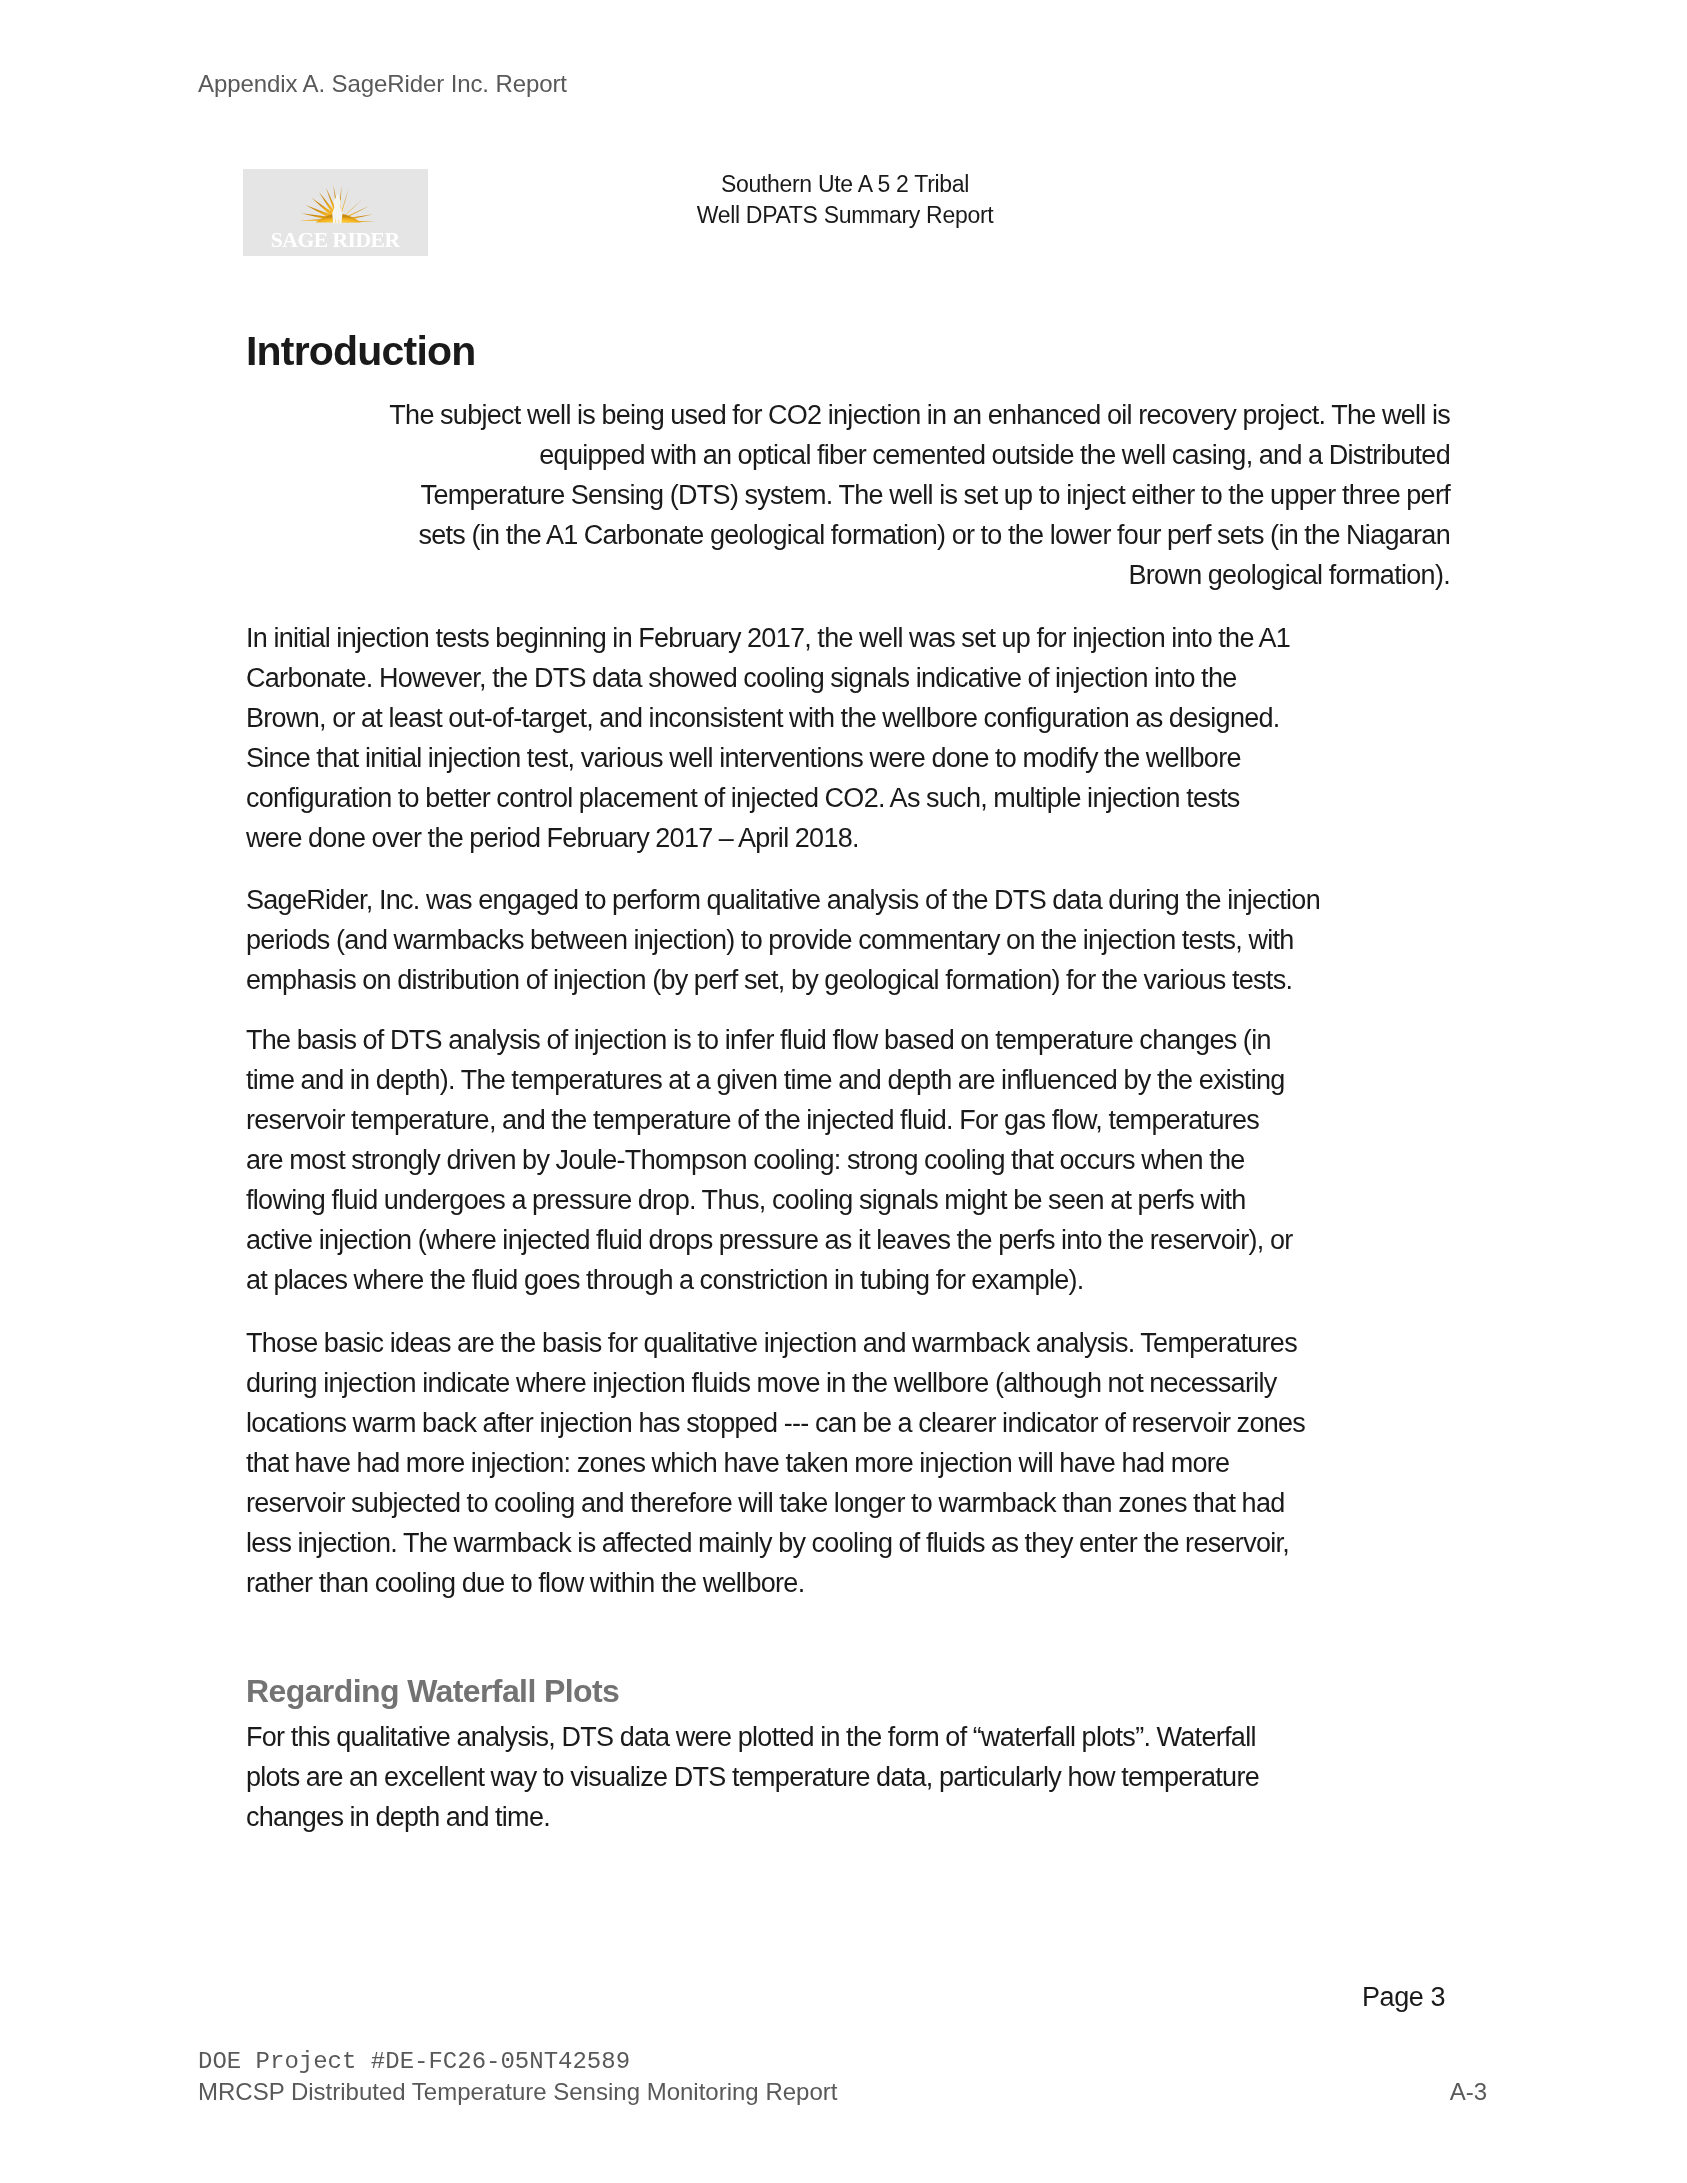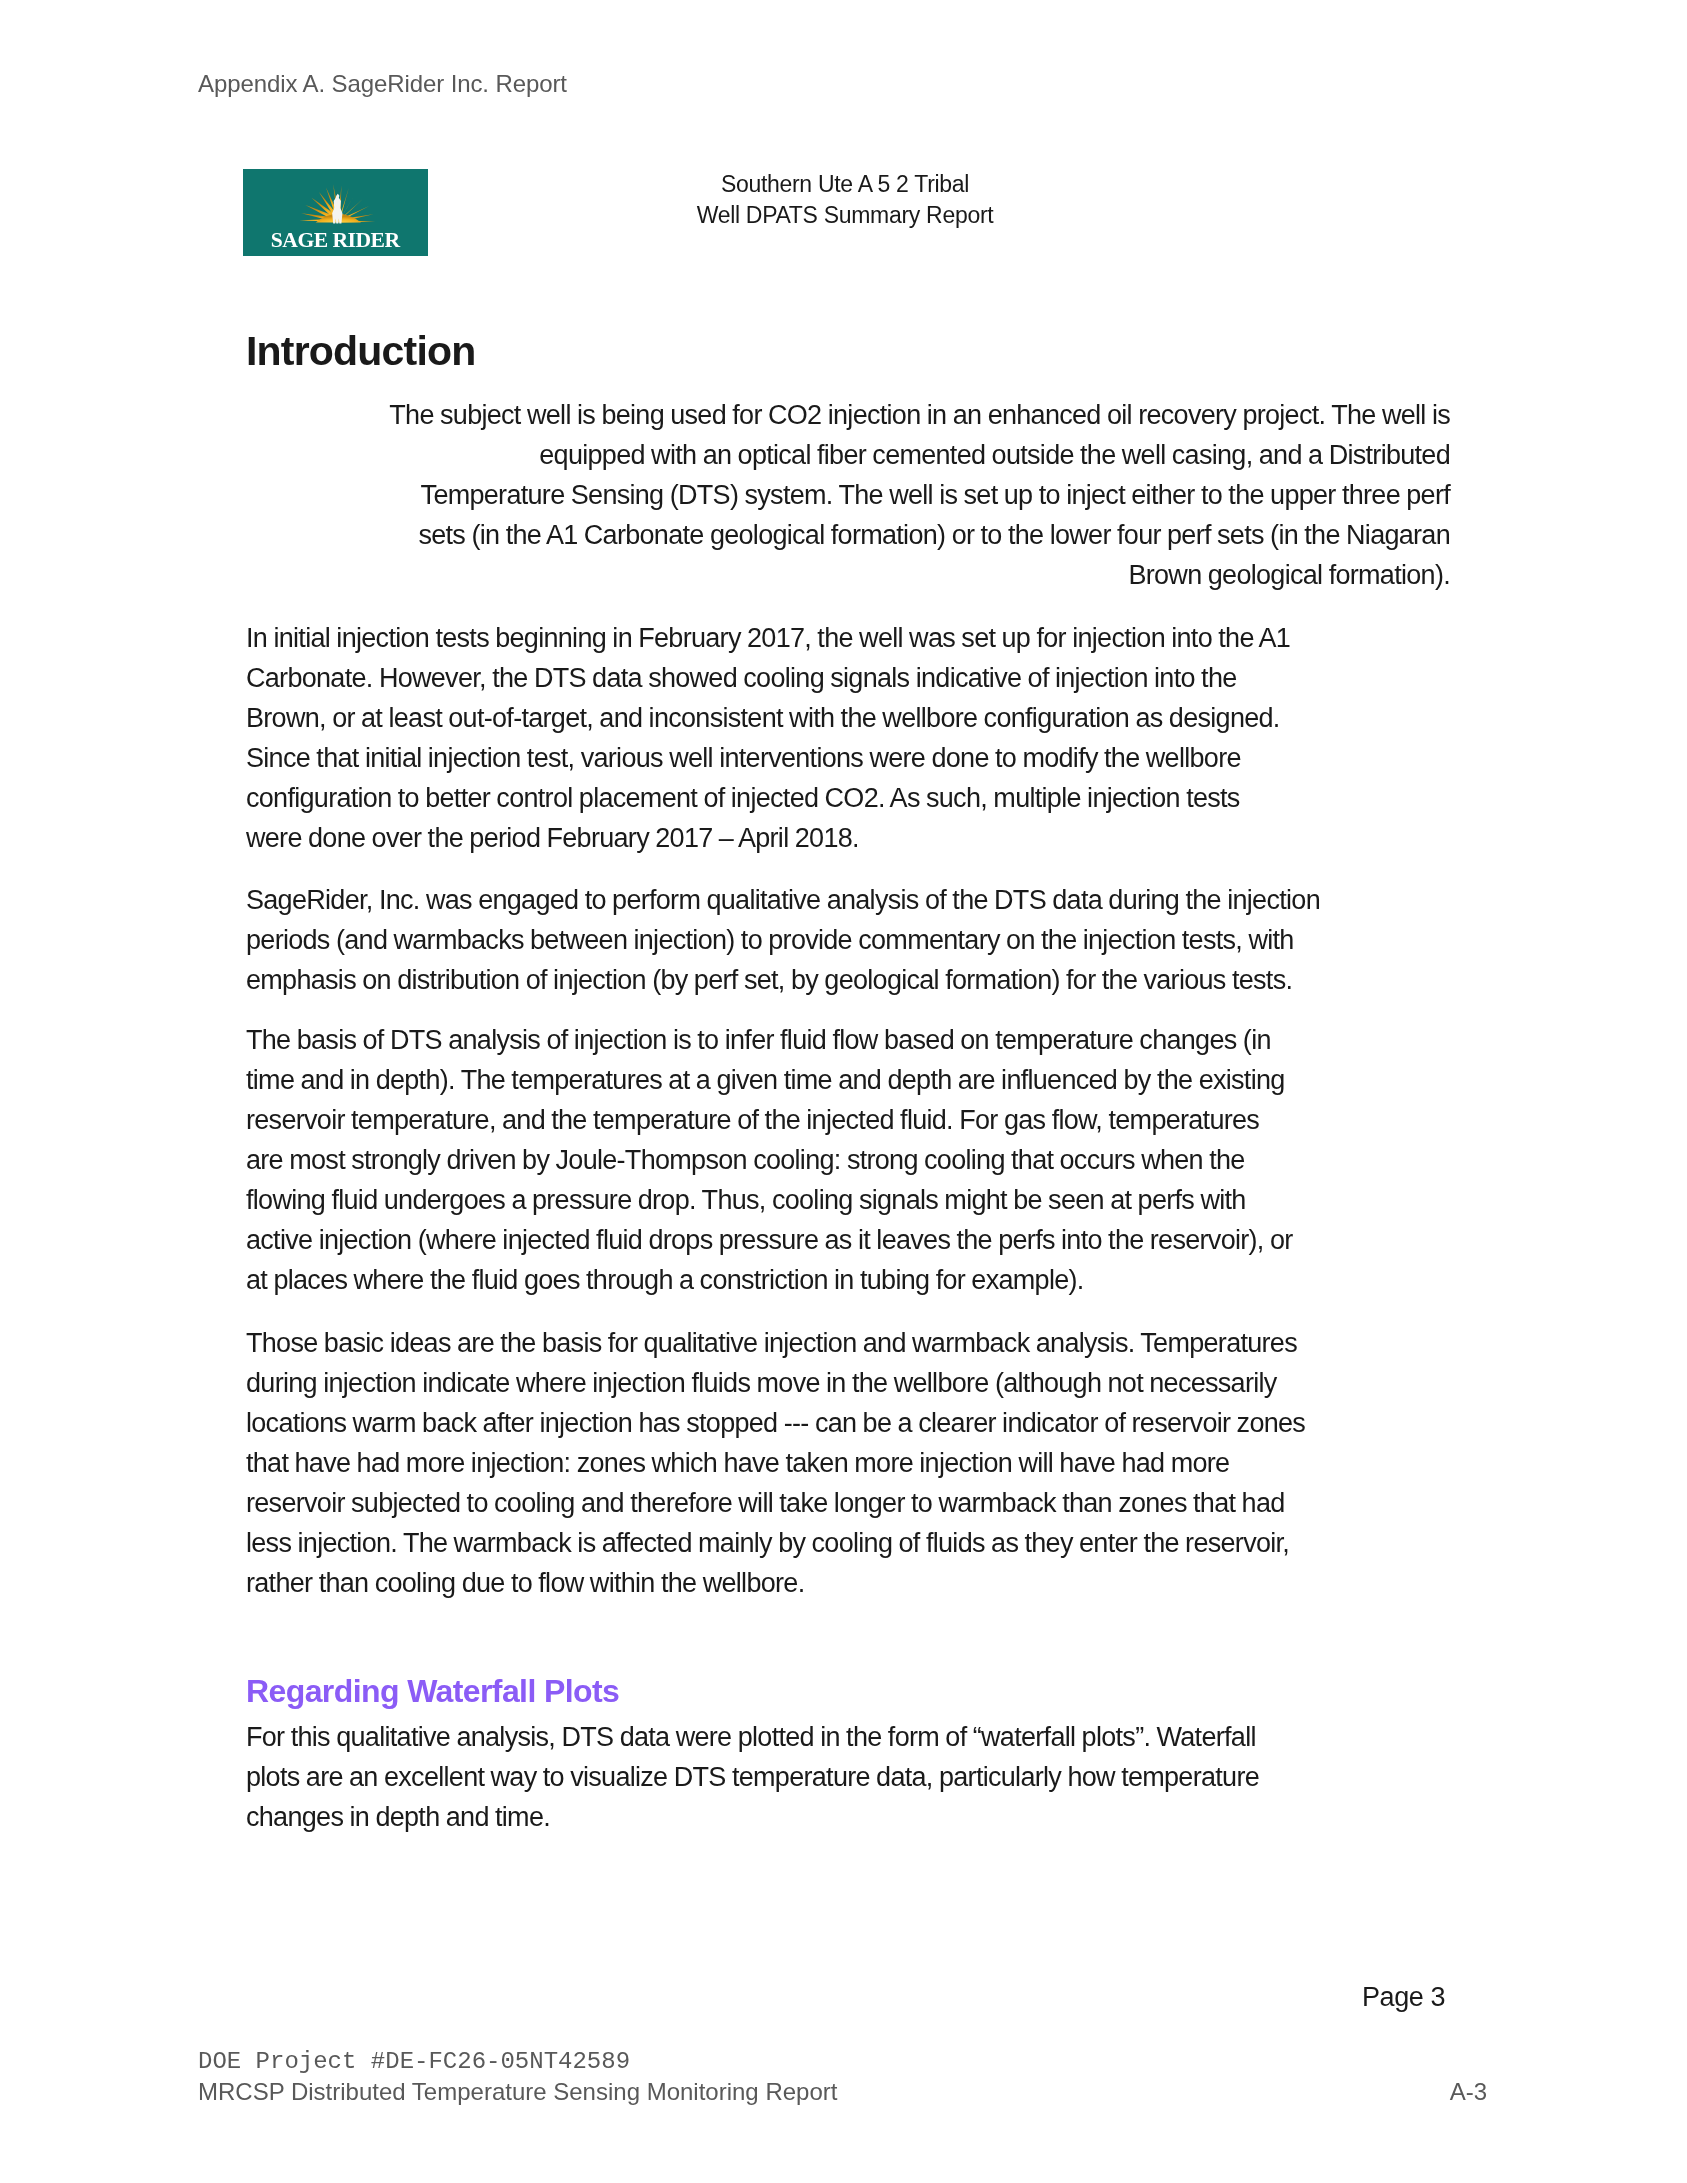--- a/index.html
+++ b/index.html
@@ -8,32 +8,32 @@
   .abs { position: absolute; white-space: nowrap; }
 
   
   .runhead { left: 198px; top: 70px; font-size: 24px; color: #595959; letter-spacing: -0.1px; }
   .foot { left: 198px; font-size: 24px; color: #595959; line-height: 30px; }
   .foot-line1 { top: 2047px; font-family: Liberation Mono, monospace; }
   .foot-line2 { top: 2077px; }
   .foot-right { left: auto; right: 200px; top: 2077px; font-size: 24px; color: #595959; line-height: 30px; }
 
   
-  .logo { left: 243px; top: 169px; width: 185px; height: 87px; background: #0f766e; overflow: hidden; }
+  .logo { left: 243px; top: 169px; width: 185px; height: 87px; background: #e5e5e5; overflow: hidden; }
   .logo svg { display: block; }
 
   
   .title-block { left: 690px; top: 169px; width: 310px; text-align: center; font-size: 23px;
                  line-height: 31px; color: #1a1a1a; letter-spacing: -0.3px; }
 
   
   .content { position: absolute; left: 246px; top: 0; width: 1204px; }
   .h1 { position: absolute; left: 0; top: 328px; font-size: 41px; font-weight: bold; color: #1a1a1a;
         letter-spacing: -0.8px; white-space: nowrap; }
-  .h2 { position: absolute; left: 0; top: 1673px; font-size: 32px; font-weight: bold; color: #8b5cf6;
+  .h2 { position: absolute; left: 0; top: 1673px; font-size: 32px; font-weight: bold; color: #737373;
         letter-spacing: -0.6px; white-space: nowrap; }
   .para { position: absolute; left: 0; width: 1204px; }
   .line { display: block; height: 40px; line-height: 40px; font-size: 27px; white-space: nowrap;
           color: #1a1a1a; letter-spacing: -0.7px; word-spacing: -0.5px; }
 
   .p1 { top: 395px; text-align: right; }
   .p2 { top: 618px; }
   .p3 { top: 880px; }
   .p4 { top: 1020px; }
   .p5 { top: 1323px; }

